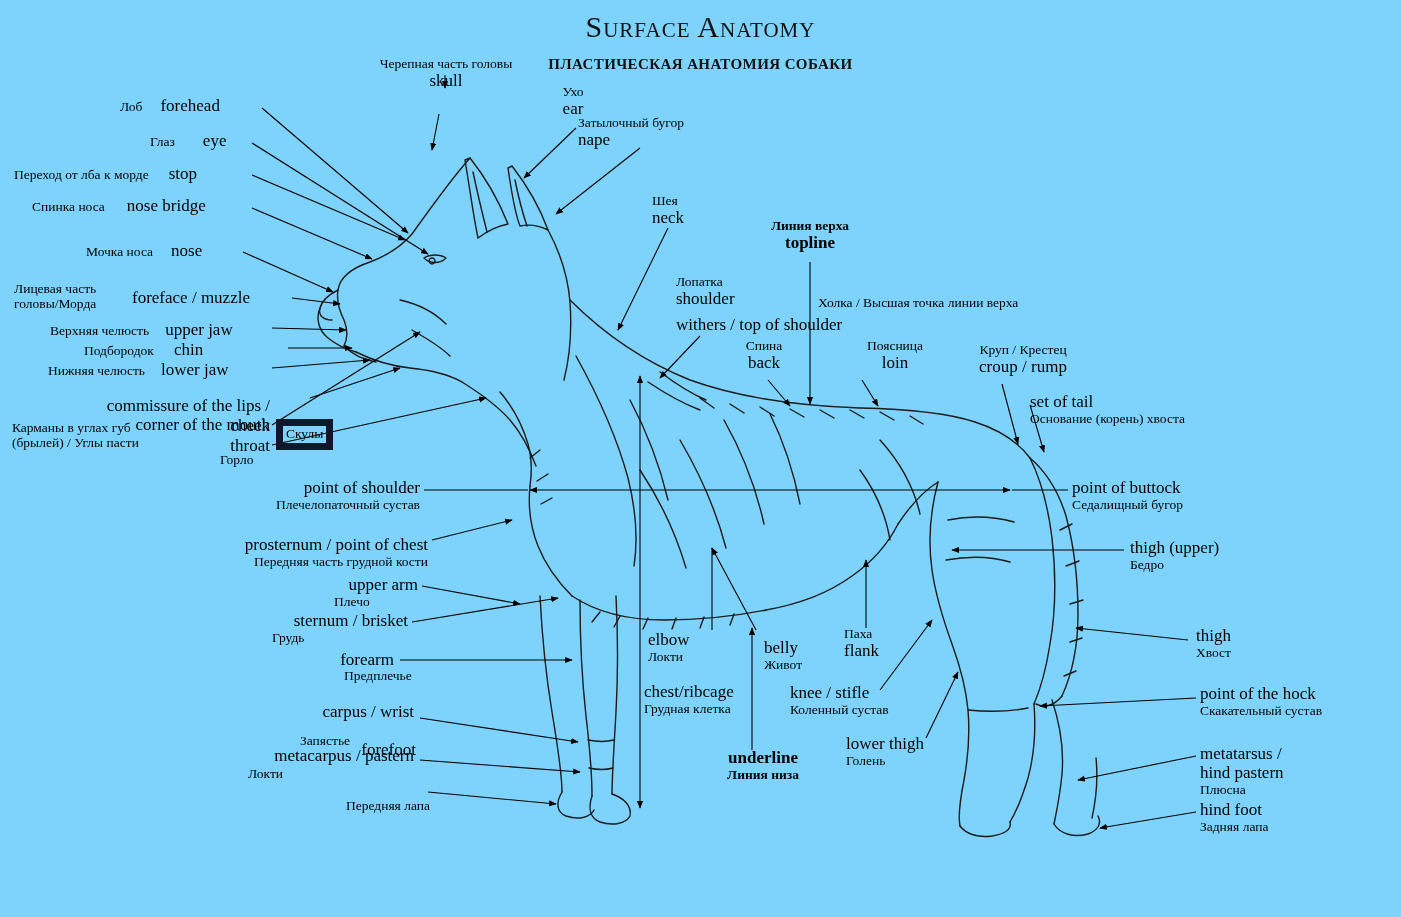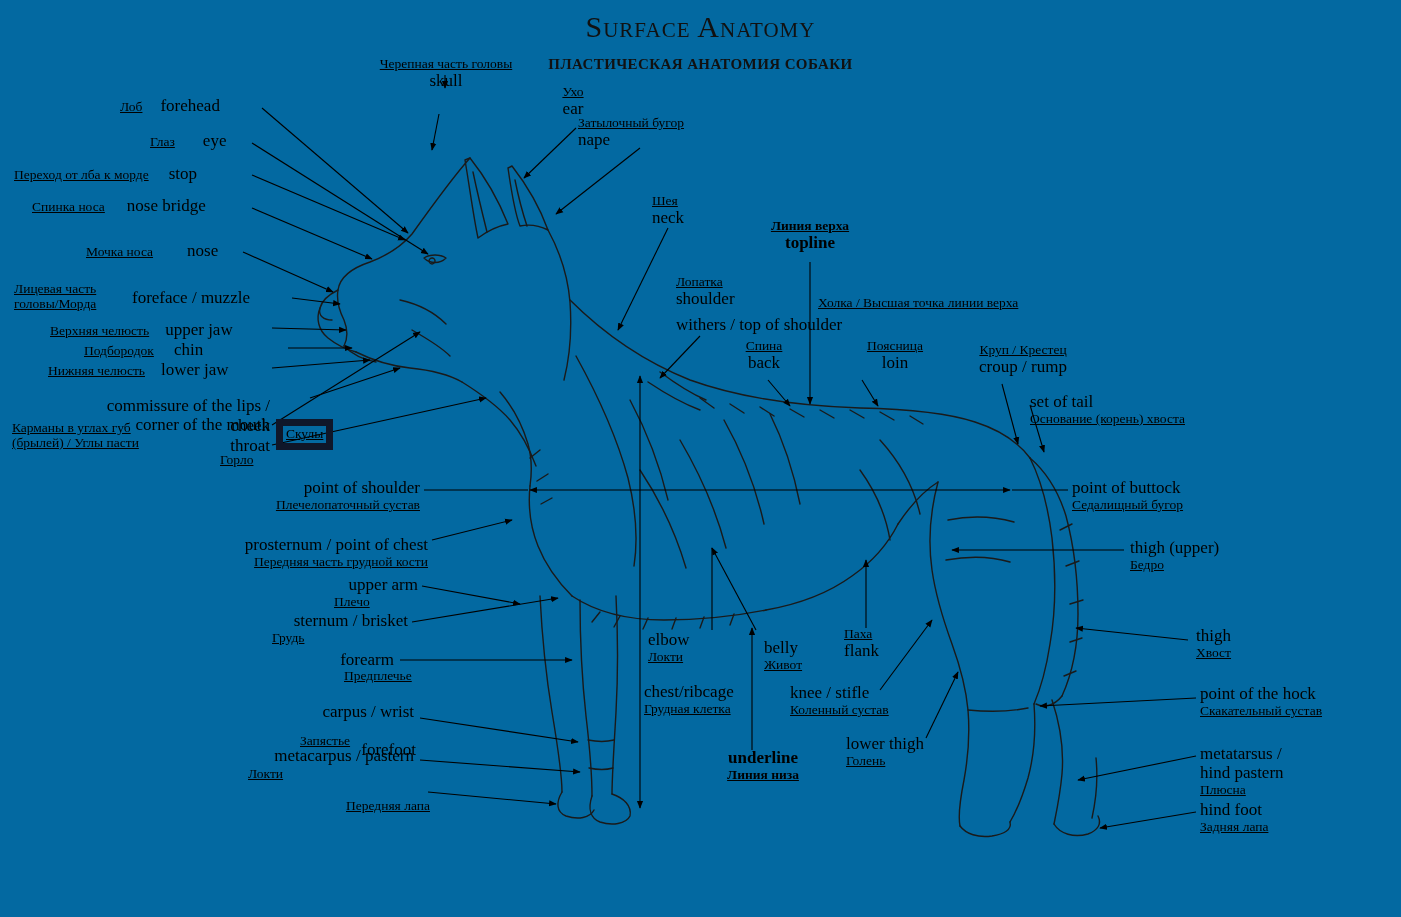--- a/index.html
+++ b/index.html
@@ -4,21 +4,21 @@
 <style>
   html, body {
     margin: 0;
     padding: 0;
     background: #ffffff;
   }
   #page {
     position: relative;
     width: 1401px;
     height: 917px;
-    background: #0369a1;
+    background: #7dd3fc;
     overflow: hidden;
     font-family: "Liberation Serif", serif;
     color: #000000;
   }
   
   .title-main {
     position: absolute;
     left: 0; right: 0;
     top: 10px;
     text-align: center;
@@ -48,21 +48,20 @@
   .en {
     font-family: "Liberation Serif", serif;
     font-size: 17px;
     color: #000;
   }
   .en.bold { font-weight: bold; }
   .ru {
     font-family: "Liberation Serif", serif;
     font-size: 13.5px;
     color: #000;
-    text-decoration: underline;
   }
   .ru.bold { font-weight: bold; }
   .ru.boxed {
     display: inline-block;
     border: 7px solid #0f172a;
     padding: 0 3px;
     line-height: 1.25;
   }
   .ta-r { text-align: right; }
   .ta-c { text-align: center; }
@@ -325,21 +324,21 @@
     <div class="en bold">topline</div>
   </div>
 
   <div class="lbl" style="left:32px; top:196px;">
     <span class="ru">Спинка носа</span>
     <span class="en" style="margin-left:18px;">nose bridge</span>
   </div>
 
   <div class="lbl" style="left:86px; top:241px;">
     <span class="ru">Мочка носа</span>
-    <span class="en" style="margin-left:30px;">nose</span>
+    <span class="en" style="margin-left:14px;">nose</span>
   </div>
 
   <div class="lbl" style="left:676px; top:274px;">
     <div class="ru">Лопатка</div>
     <div class="en">shoulder</div>
   </div>
 
   <div class="lbl" style="left:676px; top:315px;">
     <div class="en">withers / top of shoulder</div>
   </div>

